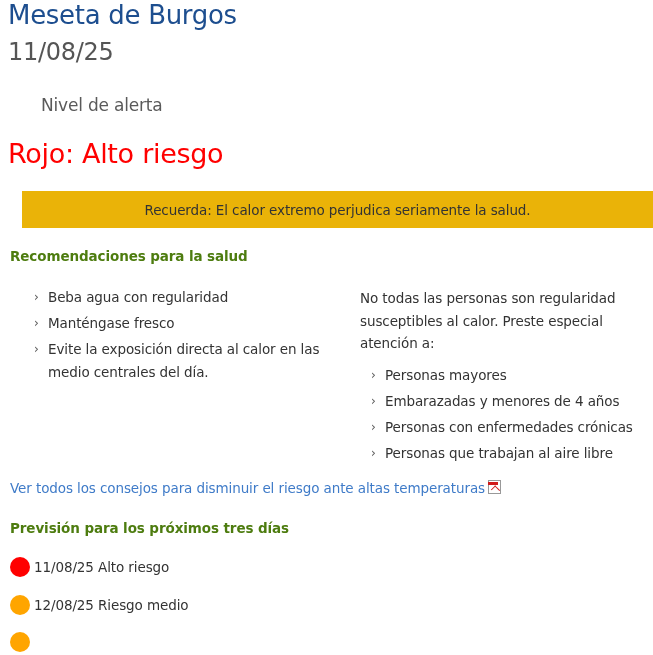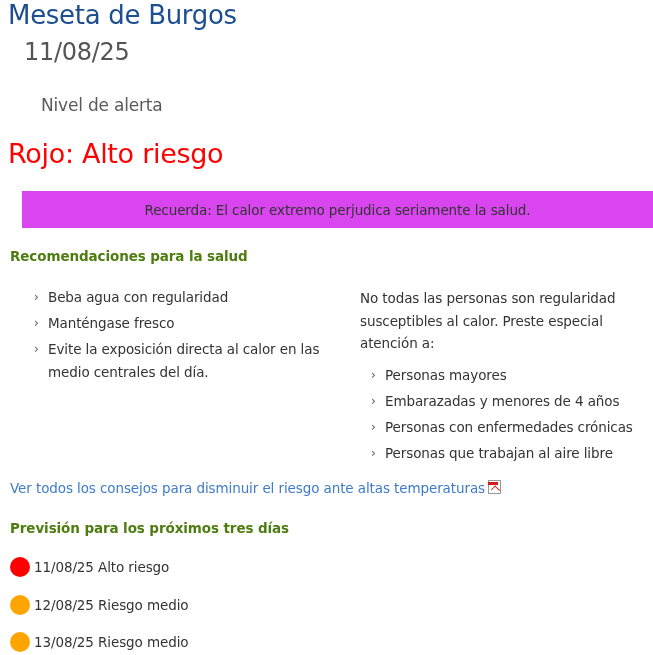--- a/index.html
+++ b/index.html
@@ -1,24 +1,24 @@
 <!DOCTYPE html>
 <html><head>
   <meta charset="utf-8">
   <style>
     * { box-sizing: border-box; margin: 0; padding: 0; }
     html, body { width: 653px; height: 655px; background: #ffffff; overflow: hidden; }
     body { font-family: "DejaVu Sans", "Liberation Sans", sans-serif; color: #333333; position: relative; }
 
     .title { position: absolute; left: 8px; top: 0px; font-size: 26px; color: #1d4e8f; font-weight: normal; letter-spacing: -0.3px; white-space: nowrap; }
-    .date { position: absolute; left: 24px; top: 38px; font-size: 24px; color: #555555; letter-spacing: -0.3px; }
+    .date { position: absolute; left: 8px; top: 38px; font-size: 24px; color: #555555; letter-spacing: -0.3px; }
     .level-label { position: absolute; left: 8px; top: 95px; font-size: 17px; color: #5a5a5a; letter-spacing: -0.2px; margin-left: 33px; }
     .level-value { position: absolute; left: 8px; top: 138px; font-size: 27px; color: #ff0000; letter-spacing: -0.3px; }
 
-    .banner { position: absolute; left: 22px; top: 191px; width: 631px; height: 37px; background: #d946ef; display: flex; align-items: center; justify-content: center; }
+    .banner { position: absolute; left: 22px; top: 191px; width: 631px; height: 37px; background: #eab308; display: flex; align-items: center; justify-content: center; }
     .banner span { font-size: 13.5px; color: #333333; letter-spacing: -0.1px; }
 
     .section-heading { position: absolute; left: 10px; font-size: 13.5px; font-weight: bold; color: #4d7c0f; letter-spacing: -0.1px; }
     .rec-heading { top: 248px; }
     .forecast-heading { top: 520px; }
 
     .list { list-style: none; position: absolute; }
     .list li { position: relative; padding-left: 14px; font-size: 13.5px; line-height: 23px; color: #333333; letter-spacing: -0.1px; margin-bottom: 3px; }
     .list li .chev { position: absolute; left: 0; top: 0; color: #555555; font-size: 12px; }
     .list-left { left: 34px; top: 286px; width: 300px; }
@@ -77,15 +77,14 @@
   <div class="forecast-item">
     <span class="dot" style="background:#ff0000"></span>
     <span class="forecast-text">11/08/25 Alto riesgo</span>
   </div>
   <div class="forecast-item">
     <span class="dot" style="background:#ffa500"></span>
     <span class="forecast-text">12/08/25 Riesgo medio</span>
   </div>
   <div class="forecast-item">
     <span class="dot" style="background:#ffa500"></span>
-    <span class="forecast-text">13/08/25 Riesgo medio</span>
   </div>
 </div>
 
 </body></html>

